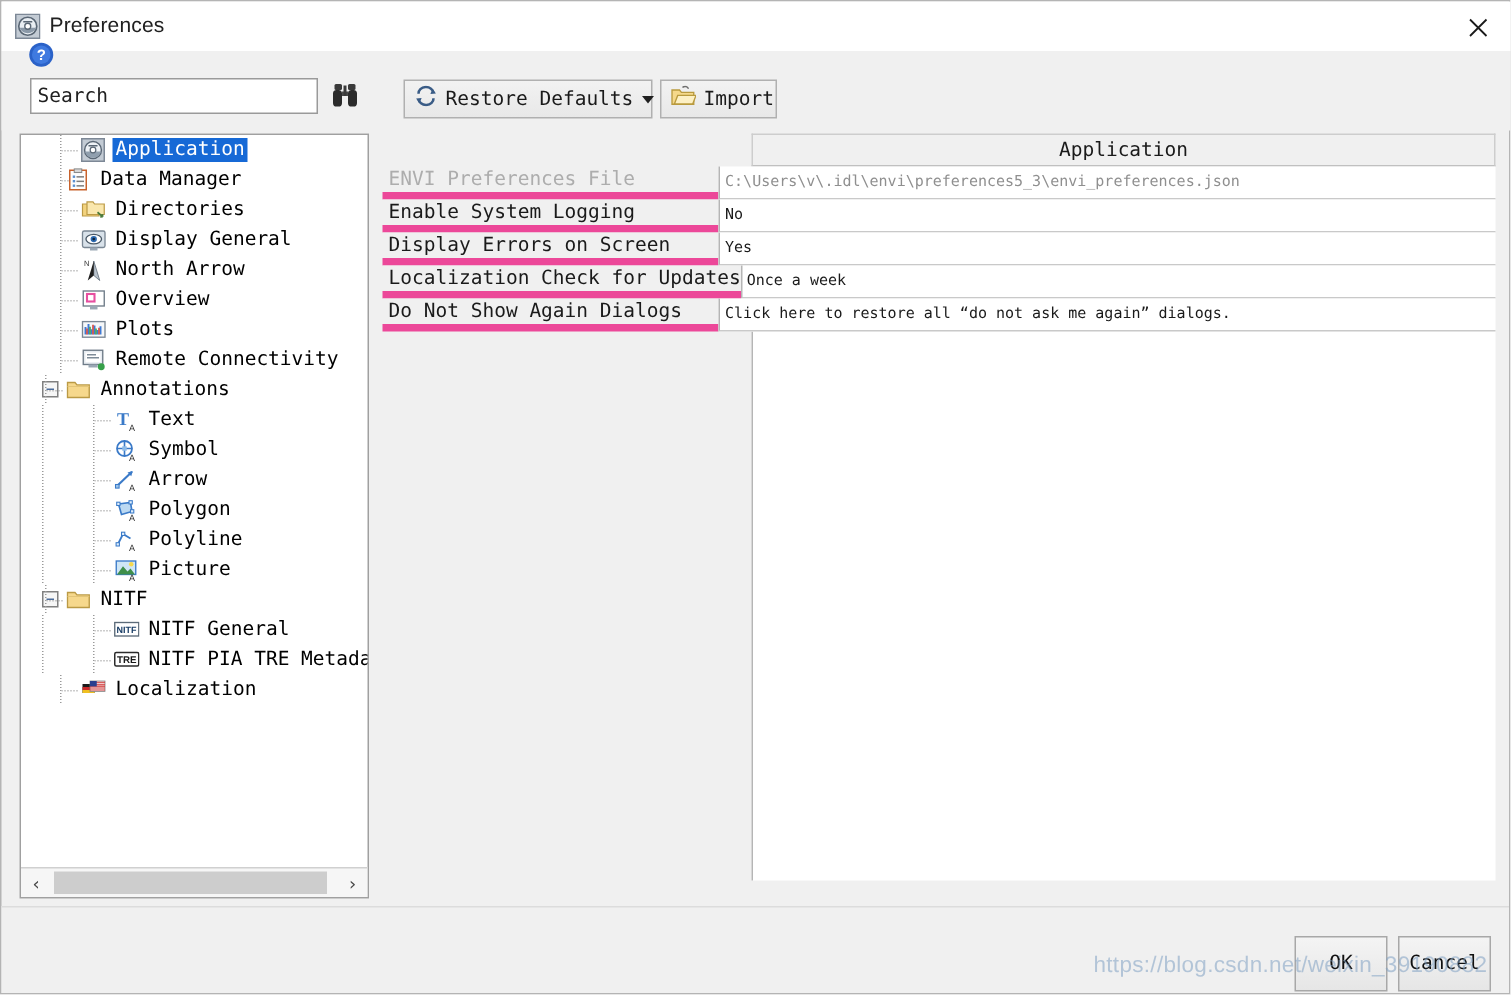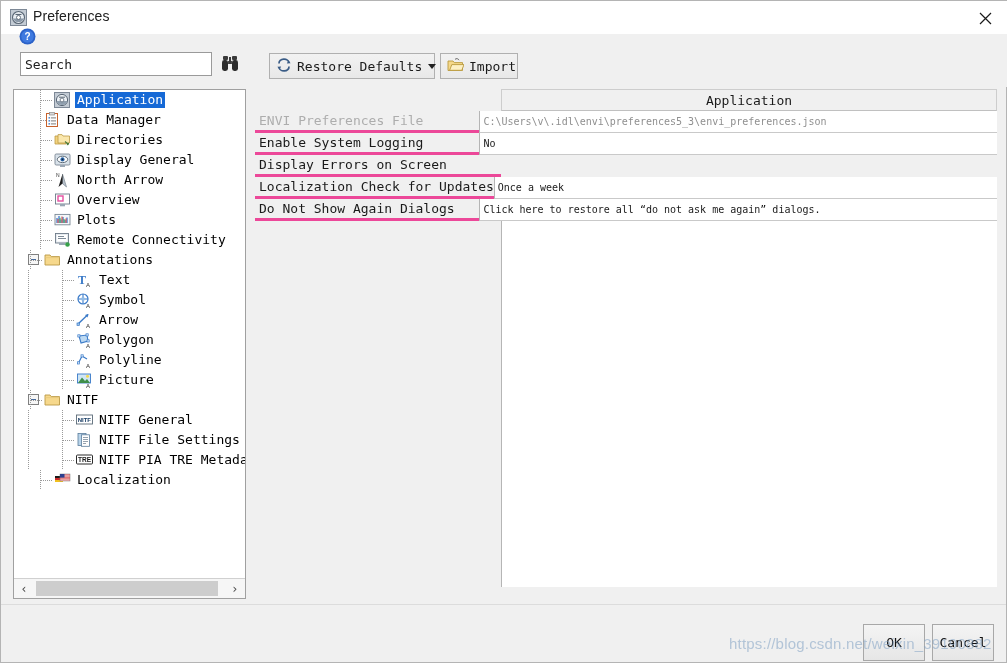--- a/index.html
+++ b/index.html
@@ -197,21 +197,21 @@
   }
   .pref-rows {
     position: absolute; left: 0; top: 22px;
     width: 742px;
   }
   .pref-row { display: flex; height: 22px; }
   .pref-key {
     width: 246px;
     box-sizing: border-box;
     background: #f0f0f0;
-    border-bottom: 3px solid #ec4899;
+    border-bottom: 5px solid #ec4899;
     display: flex; align-items: center;
     padding-left: 4px;
     font-family: "DejaVu Sans Mono", monospace;
     font-size: 13px;
     color: #1a1a1a;
     white-space: nowrap;
   }
   .pref-val {
     width: 568px;
     box-sizing: border-box;
@@ -530,34 +530,20 @@
               <rect x="0.5" y="3" width="16" height="9" fill="#ffffff" stroke="#5b6a78" stroke-width="0.9"></rect>
               <text x="8.3" y="10" font-size="6" font-family="Liberation Sans, sans-serif" font-weight="bold" fill="#1a3e66" text-anchor="middle">NITF</text>
             </svg></span>
           <span class="lbl">NITF General</span>
         </div>
         <div class="tree-row" style="padding-left: 62px;">
           <span class="dots-h" style="left: 49px; top: 10px; width: 11px;"></span>
           <span class="dots-v" style="left: 48px; top: 0px; height: 20px;"></span>
           <span class="dots-v" style="left: 14px; top: 0px; height: 20px;"></span>
           <span class="tree-ico"><svg width="17" height="16" viewBox="0 0 17 16">
-              <rect x="2" y="1.5" width="8" height="12" fill="#b9d4ea" stroke="#5b7d9c" stroke-width="0.8"></rect>
-              <rect x="5.5" y="2.8" width="8" height="11.5" fill="#ffffff" stroke="#5b7d9c" stroke-width="0.8"></rect>
-              <rect x="7" y="5" width="5" height="0.9" fill="#8a98a6"></rect>
-              <rect x="7" y="7" width="5" height="0.9" fill="#8a98a6"></rect>
-              <rect x="7" y="9" width="5" height="0.9" fill="#8a98a6"></rect>
-              <rect x="7" y="11" width="3" height="0.9" fill="#8a98a6"></rect>
-            </svg></span>
-          <span class="lbl">NITF File Settings</span>
-        </div>
-        <div class="tree-row" style="padding-left: 62px;">
-          <span class="dots-h" style="left: 49px; top: 10px; width: 11px;"></span>
-          <span class="dots-v" style="left: 48px; top: 0px; height: 20px;"></span>
-          <span class="dots-v" style="left: 14px; top: 0px; height: 20px;"></span>
-          <span class="tree-ico"><svg width="17" height="16" viewBox="0 0 17 16">
               <rect x="0.5" y="3" width="16" height="9" rx="1" fill="#ffffff" stroke="#2b2b2b" stroke-width="1"></rect>
               <text x="8.5" y="10.2" font-size="6.5" font-family="Liberation Sans, sans-serif" font-weight="bold" fill="#1a1a1a" text-anchor="middle">TRE</text>
             </svg></span>
           <span class="lbl">NITF PIA TRE Metadata</span>
         </div>
         <div class="tree-row" style="padding-left: 40px;">
           <span class="dots-h" style="left: 27px; top: 10px; width: 11px;"></span>
           <span class="dots-v" style="left: 26px; top: 0px; height: 20px;"></span>
           <span class="tree-ico"><svg width="17" height="16" viewBox="0 0 17 16">
               <rect x="1" y="4" width="8" height="6" fill="#1a1a1a"></rect>
@@ -584,20 +570,21 @@
         <div class="pref-row disabled">
           <div class="pref-key">ENVI Preferences File</div>
           <div class="pref-val">C:\Users\v\.idl\envi\preferences5_3\envi_preferences.json</div>
         </div>
         <div class="pref-row">
           <div class="pref-key">Enable System Logging</div>
           <div class="pref-val">No</div>
         </div>
         <div class="pref-row">
           <div class="pref-key">Display Errors on Screen</div>
+          <div class="pref-val">Yes</div>
         </div>
         <div class="pref-row">
           <div class="pref-key">Localization Check for Updates</div>
           <div class="pref-val">Once a week</div>
         </div>
         <div class="pref-row">
           <div class="pref-key">Do Not Show Again Dialogs</div>
           <div class="pref-val">Click here to restore all “do not ask me again” dialogs.</div>
         </div>
       </div>

